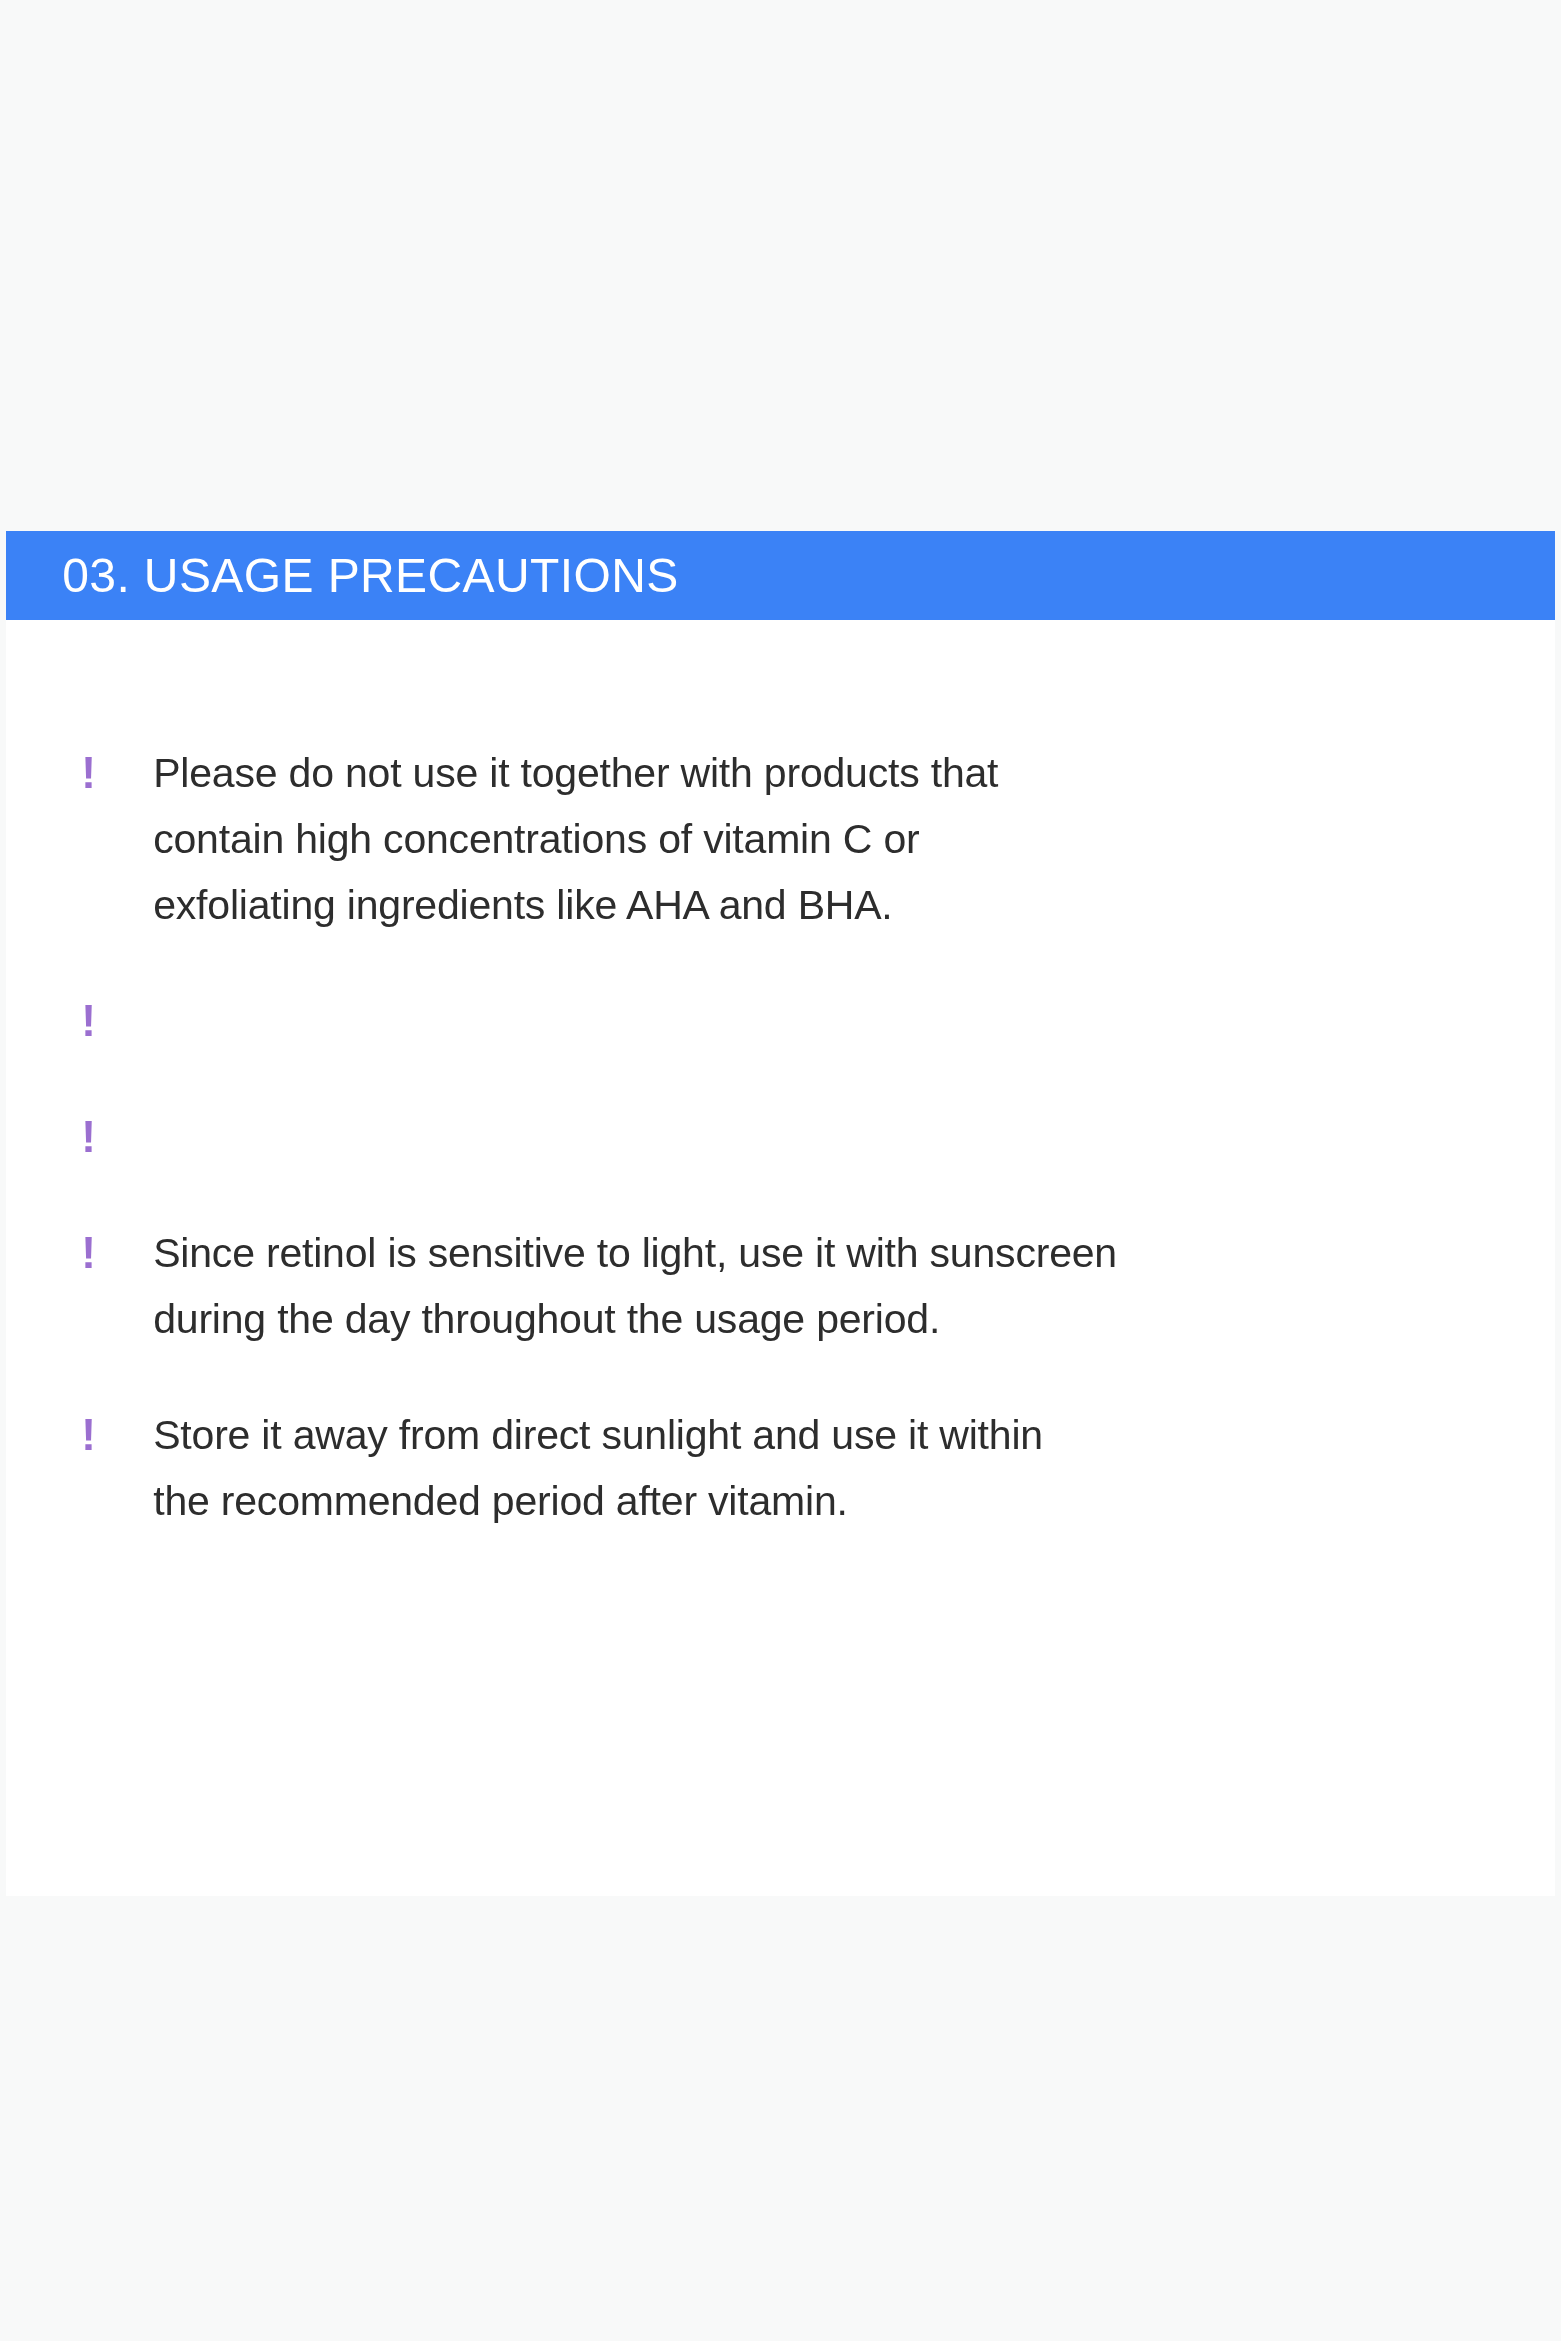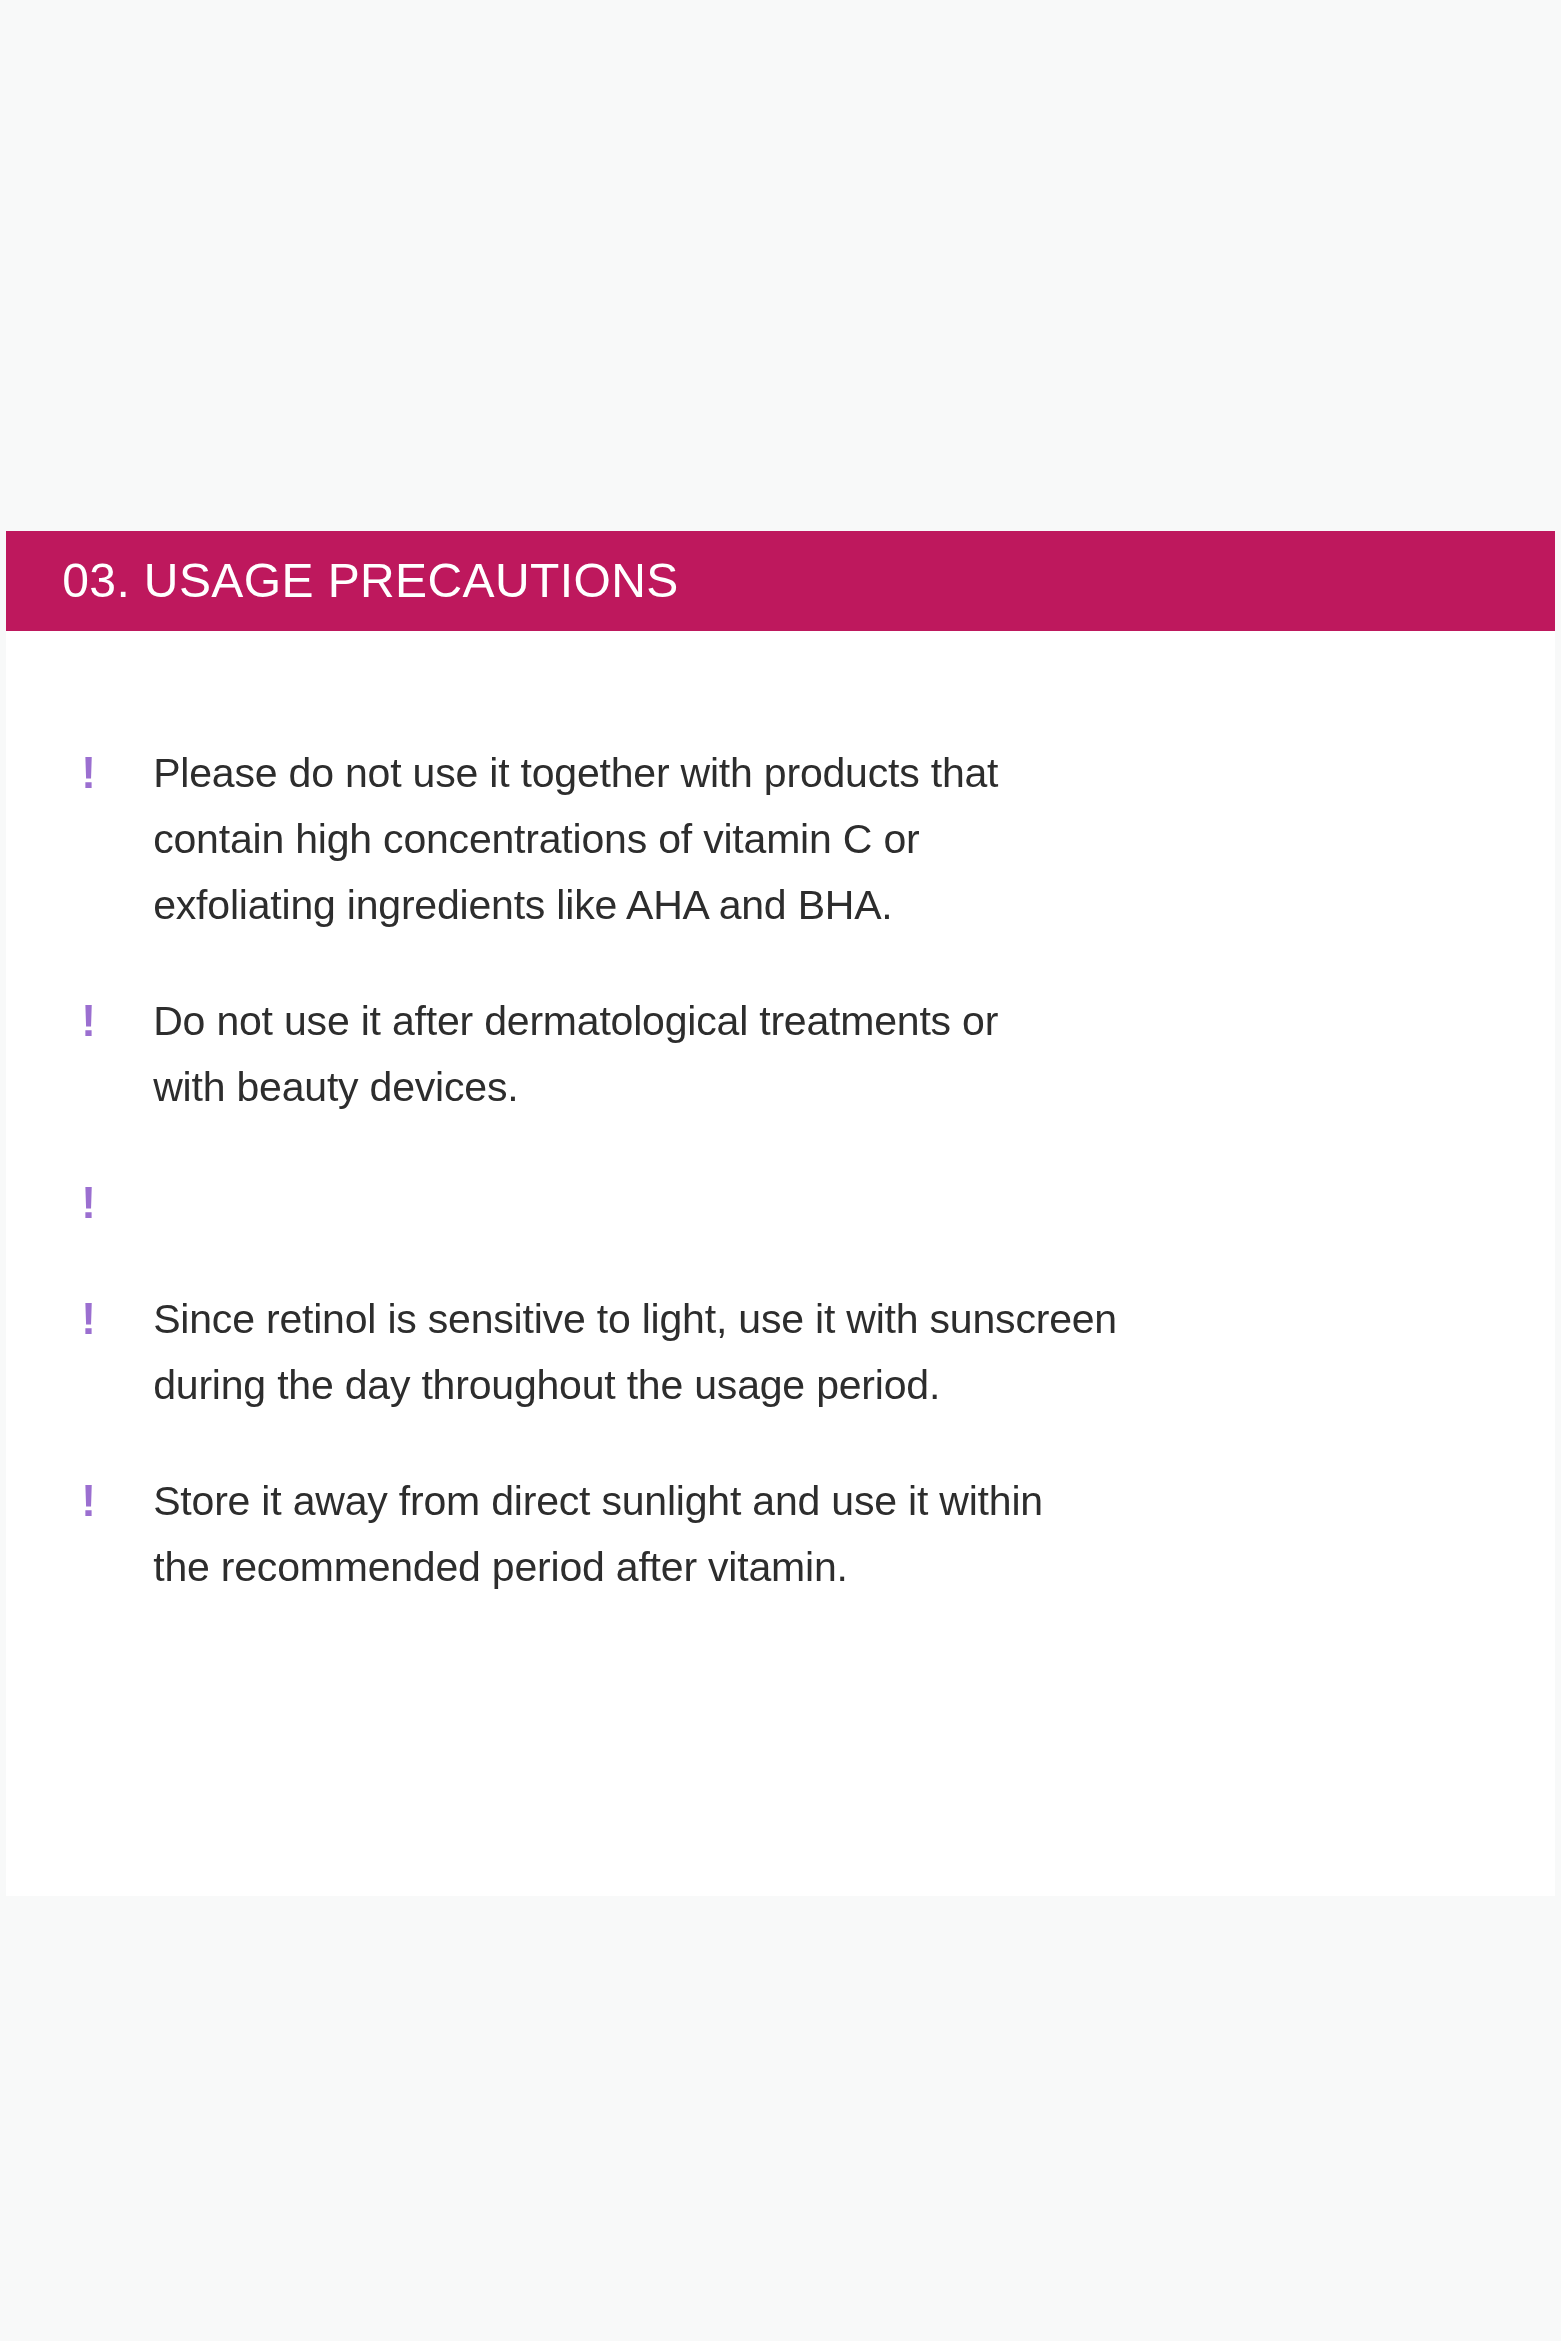--- a/index.html
+++ b/index.html
@@ -30,22 +30,22 @@
     height: 1365px;
     background: #ffffff;
   }
 
   
   .section-header {
     position: absolute;
     left: 0;
     top: 0;
     width: 1549px;
-    height: 100px;
-    background: #be185d;
+    height: 89px;
+    background: #3b82f6;
     display: flex;
     align-items: center;
     text-align: center;
   }
   .section-header-title {
     color: #ffffff;
     font-family: "Liberation Sans", sans-serif;
     font-size: 48px;
     font-weight: 400;
     letter-spacing: 0.4px;
@@ -113,22 +113,20 @@
 
       <div class="precaution-item">
         <div class="bullet-mark">!</div>
         <div class="precaution-text">Please do not use it together with products that
 contain high concentrations of vitamin C or
 exfoliating ingredients like AHA and BHA.</div>
       </div>
 
       <div class="precaution-item">
         <div class="bullet-mark">!</div>
-        <div class="precaution-text">Do not use it after dermatological treatments or
-with beauty devices.</div>
       </div>
 
       <div class="precaution-item">
         <div class="bullet-mark">!</div>
       </div>
 
       <div class="precaution-item">
         <div class="bullet-mark">!</div>
         <div class="precaution-text">Since retinol is sensitive to light, use it with sunscreen
 during the day throughout the usage period.</div>

